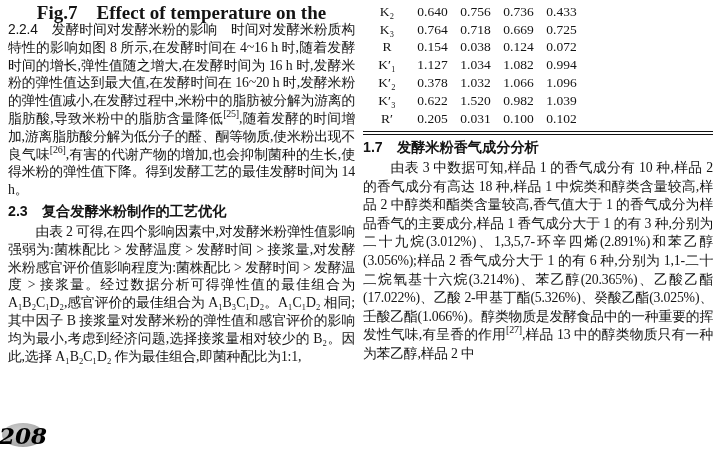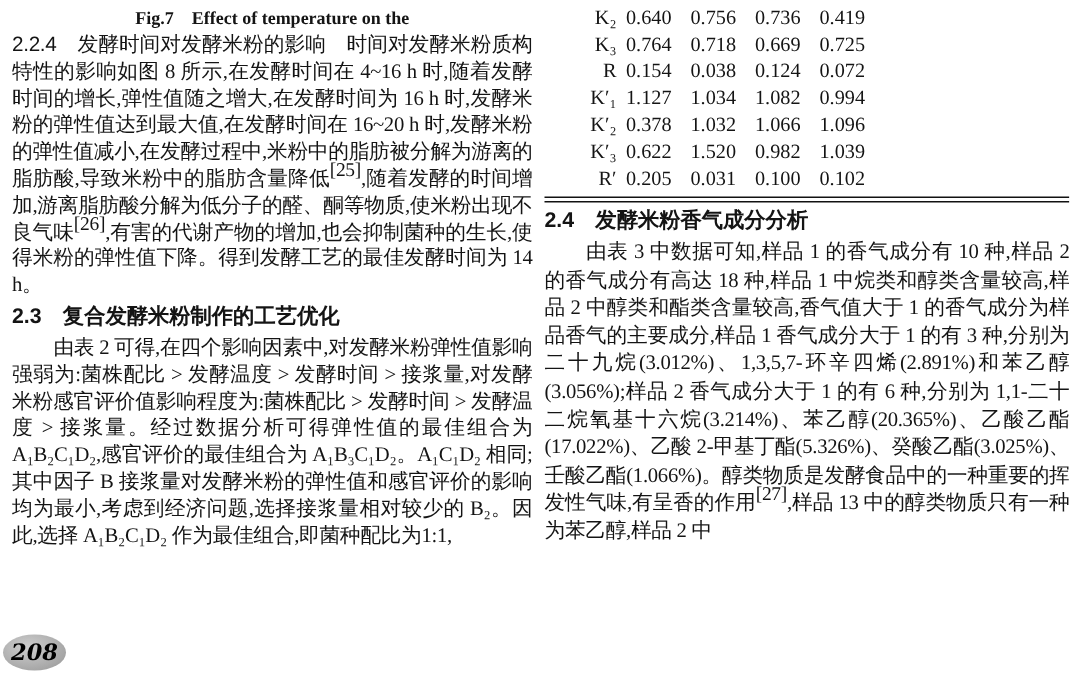--- a/index.html
+++ b/index.html
@@ -3,46 +3,46 @@
 <meta charset="utf-8">
 <style>
   html,body{margin:0;padding:0;background:#fff;}
   .page{position:relative;width:713px;height:463px;background:#fff;overflow:hidden;
         color:#141414;font-family:"Liberation Serif","DejaVu Serif",serif;}
   .col{position:absolute;top:0;}
   .col.left{left:8px;width:347px;}
   .col.right{left:363px;width:350px;}
 
   .fig-caption{margin-top:4px;text-align:center;font-weight:bold;
-               font-size:12px;line-height:17px;font-family:"Liberation Serif",serif;}
+               font-size:19px;line-height:17px;font-family:"Liberation Serif",serif;}
 
   p.body{margin:0;font-size:13.8px;line-height:17.8px;text-align:justify;letter-spacing:-0.2px;}
   .col.right p.body{line-height:18.6px;}
   p.indent{text-indent:2em;}
   .hd{font-family:"Liberation Sans","DejaVu Sans",sans-serif;font-weight:normal;}
   h3.sec{margin:3px 0 2px 0;font-size:14.2px;line-height:19px;
          font-family:"Liberation Sans","DejaVu Sans",sans-serif;font-weight:bold;}
-  sup.ref{font-size:13px;line-height:0;}
+  sup.ref{font-size:10px;line-height:0;}
   sub{font-size:9px;line-height:0;}
   i{font-family:"Liberation Serif",serif;}
 
   .p224{margin-top:5px;}
 
   .ktable{padding-top:3px;font-size:13.5px;}
   .trow{display:flex;height:17.8px;align-items:center;}
-  .tlabel{width:48px;text-align:right;}
+  .tlabel{width:48px;text-align:center;}
   .tval{width:43px;text-align:center;}
   .table-rule{margin-top:3px;height:2.4px;border-top:1.6px solid #111;border-bottom:1.6px solid #111;width:100%;}
   .ftest{margin-top:9px;}
 
   .footer{position:absolute;left:0;top:421px;width:360px;height:32px;}
   .pagenum-ellipse{position:absolute;left:2px;top:2px;width:42px;height:24px;border-radius:50%;
                    background:radial-gradient(ellipse at 40% 35%, #cfcfcf 0%, #9e9e9e 85%);
                    display:flex;align-items:center;justify-content:center;
-                   font-family:"DejaVu Serif",serif;font-style:italic;font-weight:bold;font-size:15px;color:#000;}
+                   font-family:"DejaVu Serif",serif;font-style:italic;font-weight:bold;font-size:23px;color:#000;}
   .issue-pill{position:absolute;left:40px;top:8px;height:15px;padding:1px 13px 1px 13px;
               border:1.2px solid #222;border-radius:9px;background:#fff;
               font-family:"Liberation Sans",sans-serif;font-size:11.5px;line-height:15px;color:#111;margin-top:34px;}
 </style>
 </head>
 <body>
 
 <div class="page">
 
   <div class="col left">
@@ -57,21 +57,21 @@
     <p class="body indent">由表 2 可得,在四个影响因素中,对发酵米粉弹性值影响强弱为:菌株配比 &gt; 发酵温度 &gt; 发酵时间 &gt; 接浆量,对发酵米粉感官评价值影响程度为:菌株配比 &gt; 发酵时间 &gt; 发酵温度 &gt; 接浆量。经过数据分析可得弹性值的最佳组合为 A₁B₂C₁D₂,感官评价的最佳组合为 A₁B₃C₁D₂。A₁C₁D₂ 相同;其中因子 B 接浆量对发酵米粉的弹性值和感官评价的影响均为最小,考虑到经济问题,选择接浆量相对较少的 B₂。因此,选择 A₁B₂C₁D₂ 作为最佳组合,即菌种配比为1:1,</p>
   </div>
 
   <div class="col right">
     <div class="ktable">
       <div class="trow">
         <span class="tlabel">K₂</span>
         <span class="tval">0.640</span>
         <span class="tval">0.756</span>
         <span class="tval">0.736</span>
-        <span class="tval">0.419</span>
+        <span class="tval">0.433</span>
       </div>
       <div class="trow">
         <span class="tlabel">K₃</span>
         <span class="tval">0.764</span>
         <span class="tval">0.718</span>
         <span class="tval">0.669</span>
         <span class="tval">0.725</span>
       </div>
       <div class="trow">
         <span class="tlabel">R</span>
@@ -105,21 +105,21 @@
         <span class="tlabel">R′</span>
         <span class="tval">0.205</span>
         <span class="tval">0.031</span>
         <span class="tval">0.100</span>
         <span class="tval">0.102</span>
       </div>
       <div class="table-rule"></div>
     </div>
 
 
-    <h3 class="sec">2.4　发酵米粉香气成分分析</h3>
+    <h3 class="sec">1.7　发酵米粉香气成分分析</h3>
 
     <p class="body indent"><span>由表 3 中数据可知,样品 1 的香气成分有 10 种,样品 2 的香气成分有高达 18 种,样品 1 中烷类和醇类含量较高,样品 2 中醇类和酯类含量较高,香气值大于 1 的香气成分为样品香气的主要成分,样品 1 香气成分大于 1 的有 3 种,分别为二十九烷(3.012%)、1,3,5,7-环辛四烯(2.891%)和苯乙醇(3.056%);样品 2 香气成分大于 1 的有 6 种,分别为 1,1-二十二烷氧基十六烷(3.214%)、苯乙醇(20.365%)、乙酸乙酯(17.022%)、乙酸 2-甲基丁酯(5.326%)、癸酸乙酯(3.025%)、壬酸乙酯(1.066%)。醇类物质是发酵食品中的一种重要的挥发性气味,有呈香的作用</span><sup class="ref">[27]</sup><span>,样品 13 中的醇类物质只有一种为苯乙醇,样品 2 中</span></p>
   </div>
 
   <div class="footer">
     <div class="issue-pill">2019年第11期</div>
     <div class="pagenum-ellipse">
         <span>208</span>
       </div>
   </div>

